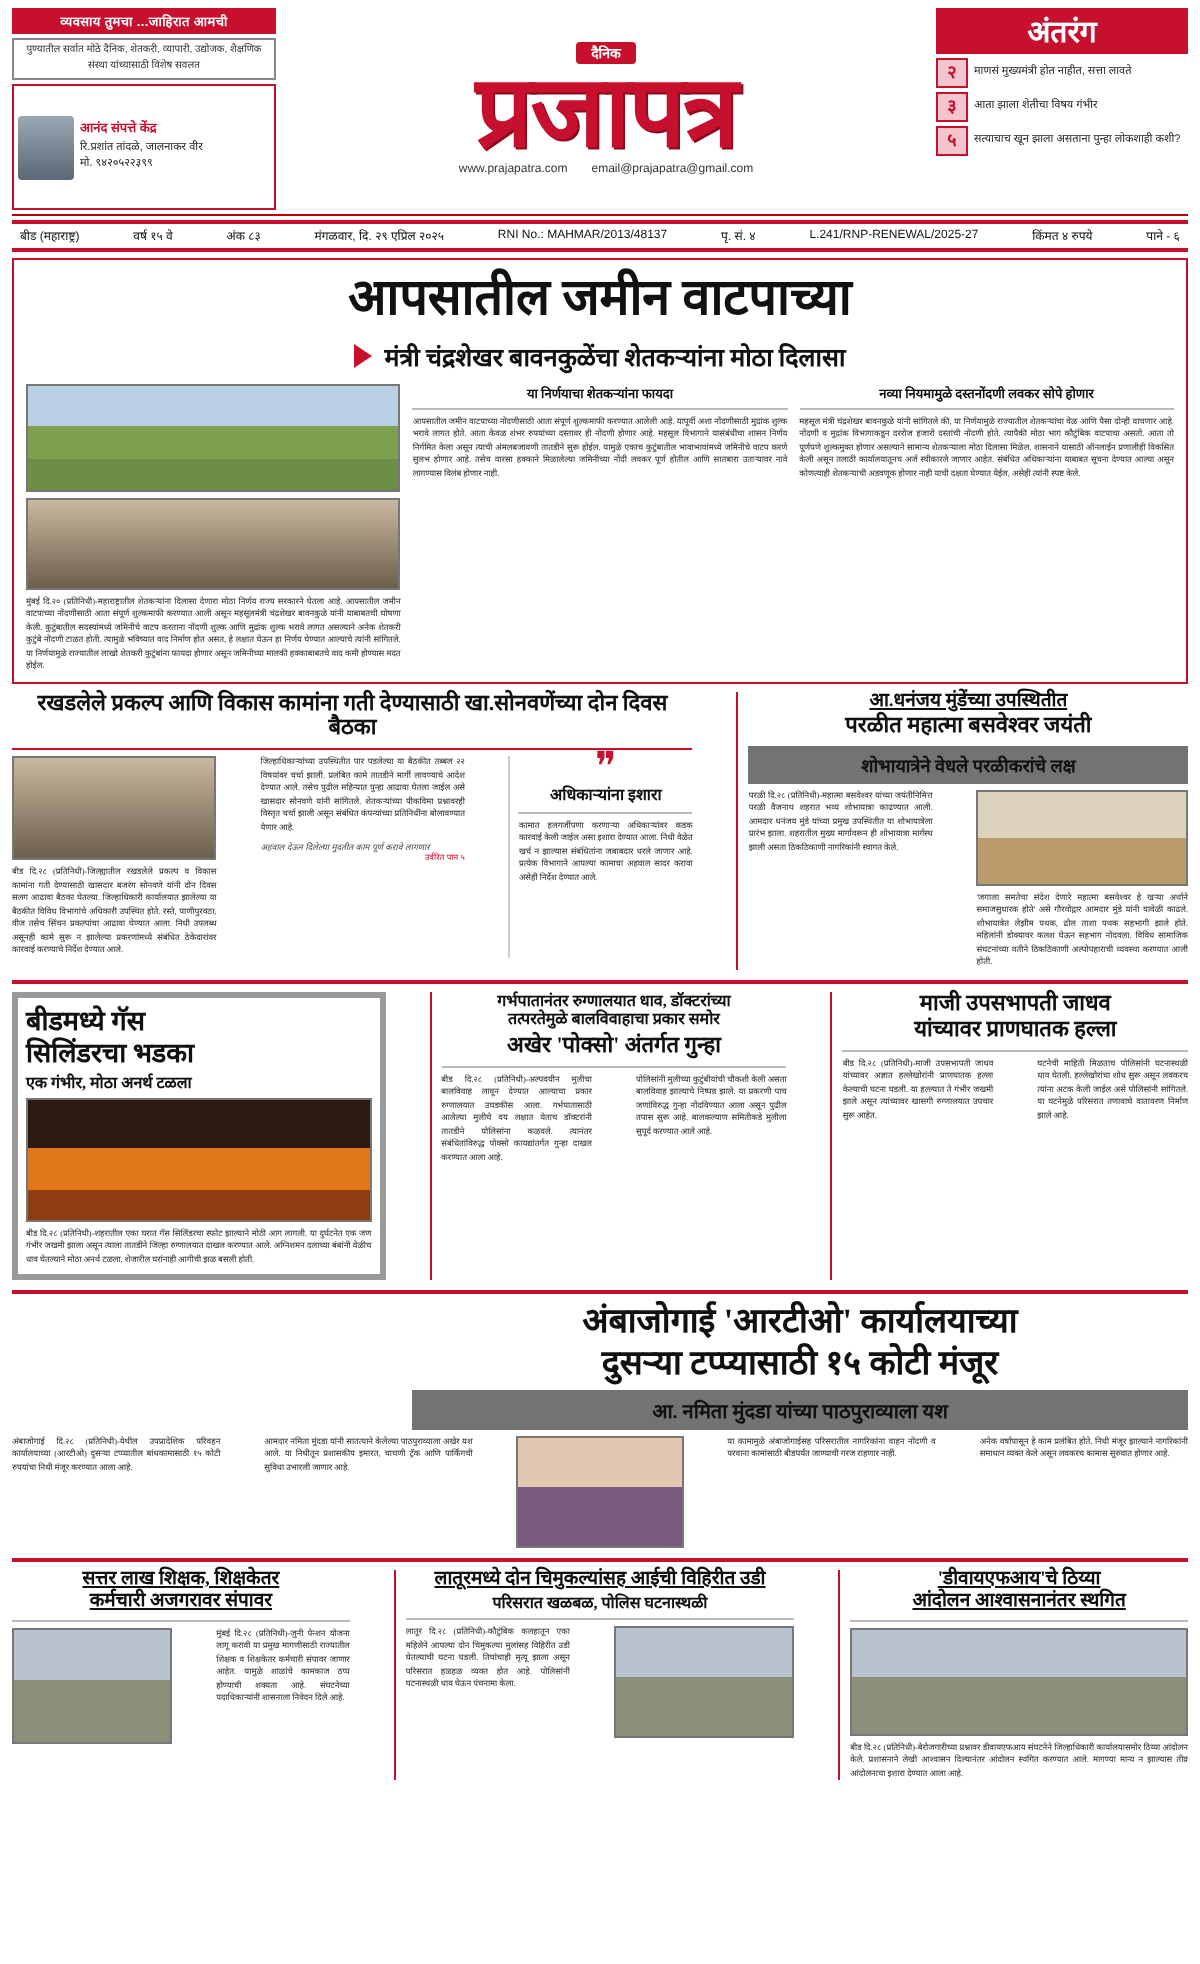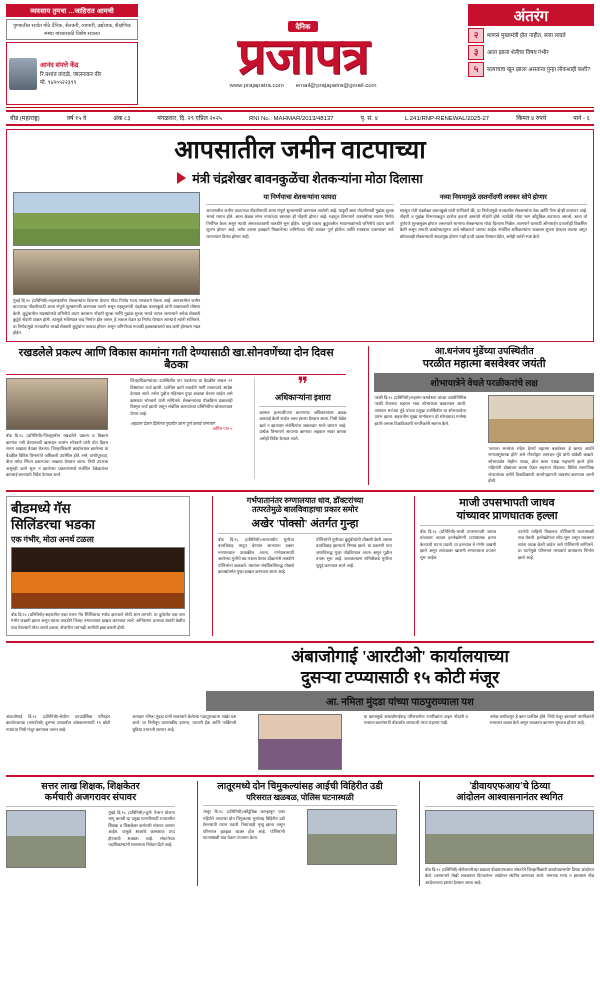--- a/index.html
+++ b/index.html
@@ -146,30 +146,30 @@
   
   .photo { background: #8b93a0; border: 1px solid #777; }
   .ph-field { background: linear-gradient(#b9cfe4 0 38%, #7fa14f 38% 70%, #6d8f45 70% 100%); }
   .ph-portrait { background: linear-gradient(#c9b89f, #6d5f4d); }
   .ph-fire { background: linear-gradient(#2b1a10 0 40%, #e2761b 40% 75%, #8d3d10 75% 100%); }
   .ph-crowd { background: linear-gradient(#b8c3cf 0 45%, #8a8f7a 45% 100%); }
   .ph-temple { background: linear-gradient(#dcd2bd 0 50%, #b99b6c 50% 100%); }
   .ph-lady { background: linear-gradient(#e2c8b2 0 45%, #7b5a80 45% 100%); }
 
   
-  .box { border: 1px solid #8b5cf6; padding: 4px; }
+  .box { border: 3px solid #8b5cf6; padding: 4px; }
   .box.gray { border-color: #999; }
   .hl {
     font-family: "Liberation Serif", serif; font-weight: bold;
     color: #111; text-align: center; line-height: 1.18;
   }
   .hl.xl { font-size: 17px; }
   .hl.lg { font-size: 13.5px; }
   .hl.md { font-size: 11px; }
-  .hl.sm { font-size: 9.5px; }
+  .hl.sm { font-size: 9.5px; text-decoration: underline; }
   .hl.xs { font-size: 8px; }
   .yellowband {
     background: #737373; color: #111; font-weight: bold;
     text-align: center; font-size: 10px; padding: 3px 2px;
     font-family: "Liberation Serif", serif;
   }
   .quote {
     font-size: 20px; color: #c7102e; line-height: .6;
     font-family: "Liberation Serif", serif; text-align: center;
   }

